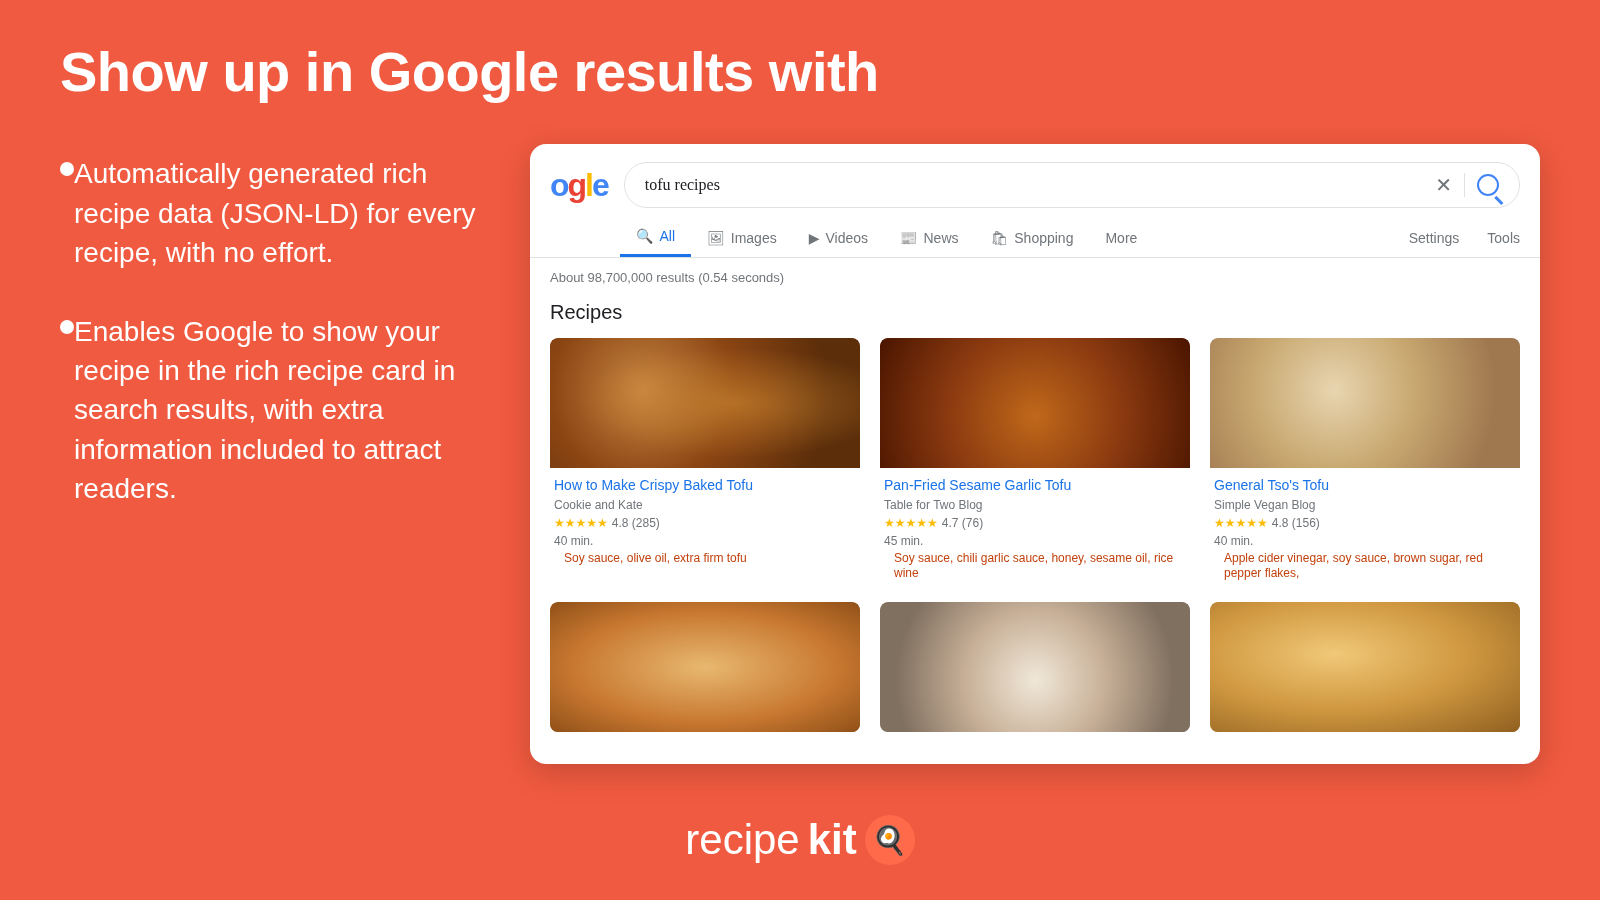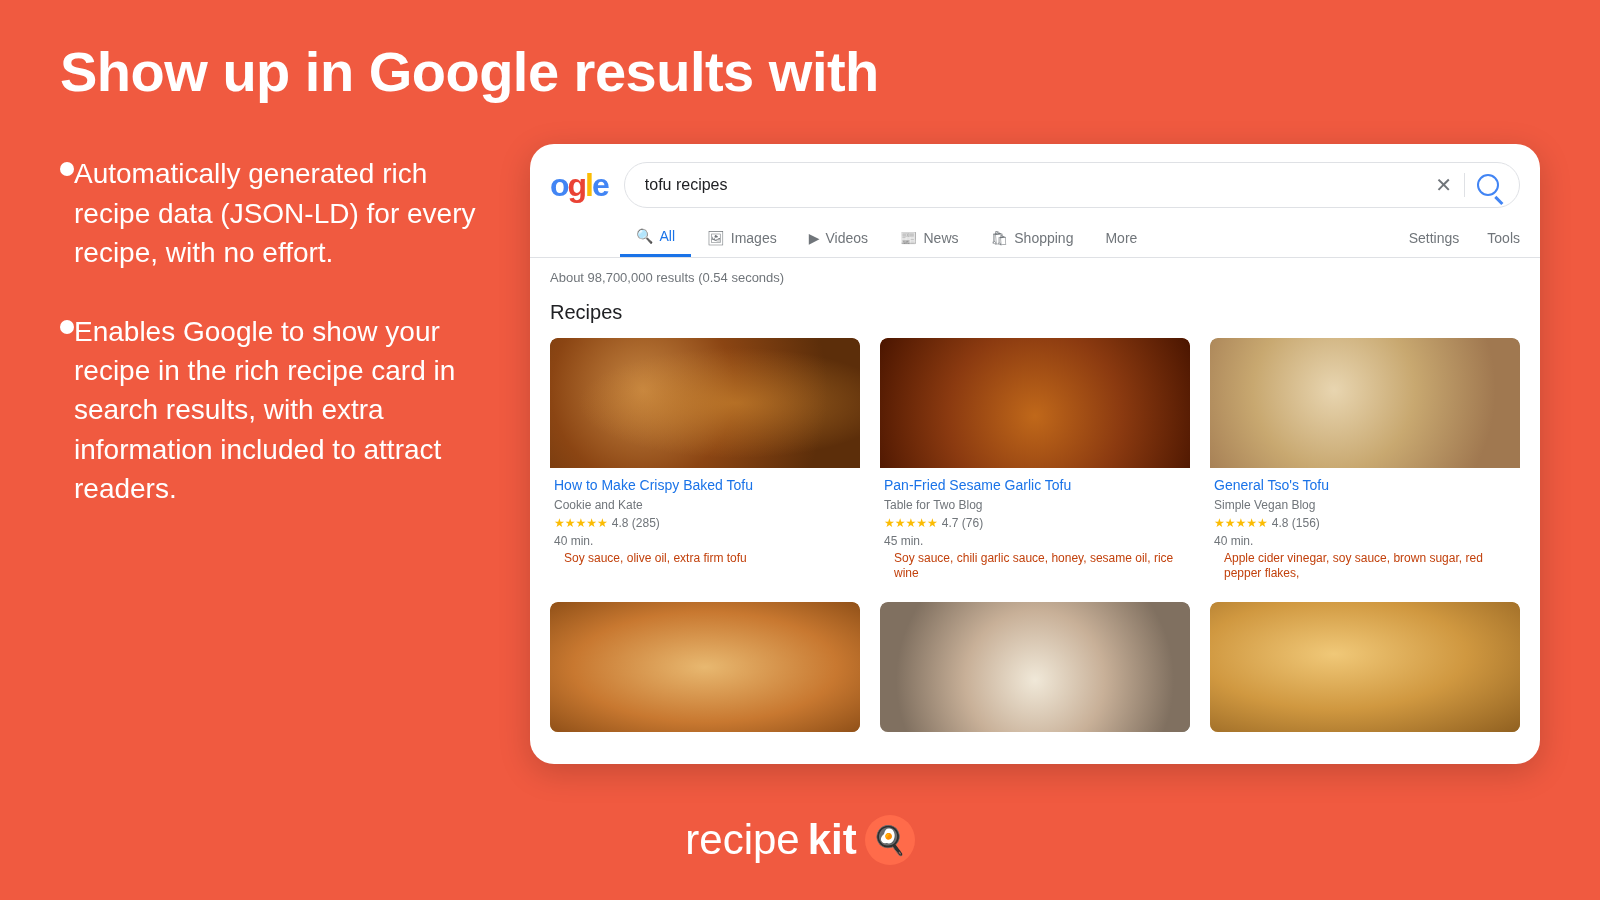--- a/index.html
+++ b/index.html
@@ -63,21 +63,21 @@
       color: white;
       font-family: Arial, Helvetica, sans-serif;
       font-size: 28px;
       line-height: 1.4;
       font-weight: 400;
     }
 
     .right-panel {
       flex: 1;
       background: white;
-      border-radius: 24px;
+      border-radius: 16px;
       overflow: hidden;
       box-shadow: 0 8px 32px rgba(0,0,0,0.18);
       max-height: 680px;
     }
 
     
     .google-bar {
       display: flex;
       align-items: center;
       padding: 18px 20px 0 20px;
@@ -99,21 +99,21 @@
       display: flex;
       align-items: center;
       border: 1.5px solid #dfe1e5;
       border-radius: 24px;
       padding: 10px 20px;
       gap: 10px;
     }
 
     .search-text {
       flex: 1;
-      font-family: Liberation Sans, sans-serif;
+      font-family: Liberation Serif, serif;
       font-size: 16px;
       color: #202124;
     }
 
     .search-icons {
       display: flex;
       gap: 12px;
       align-items: center;
     }
 

